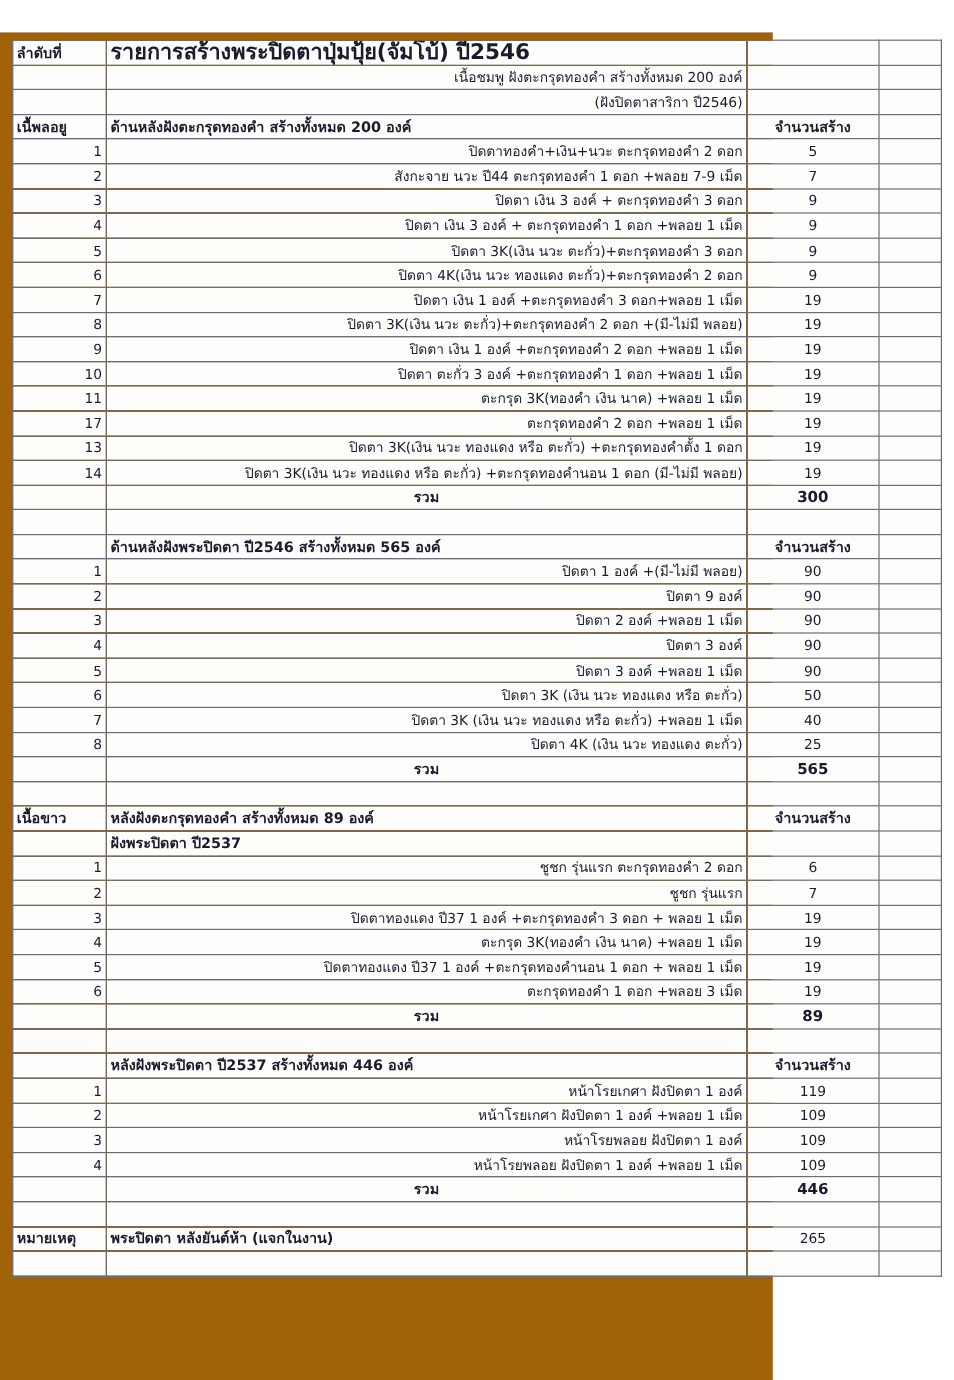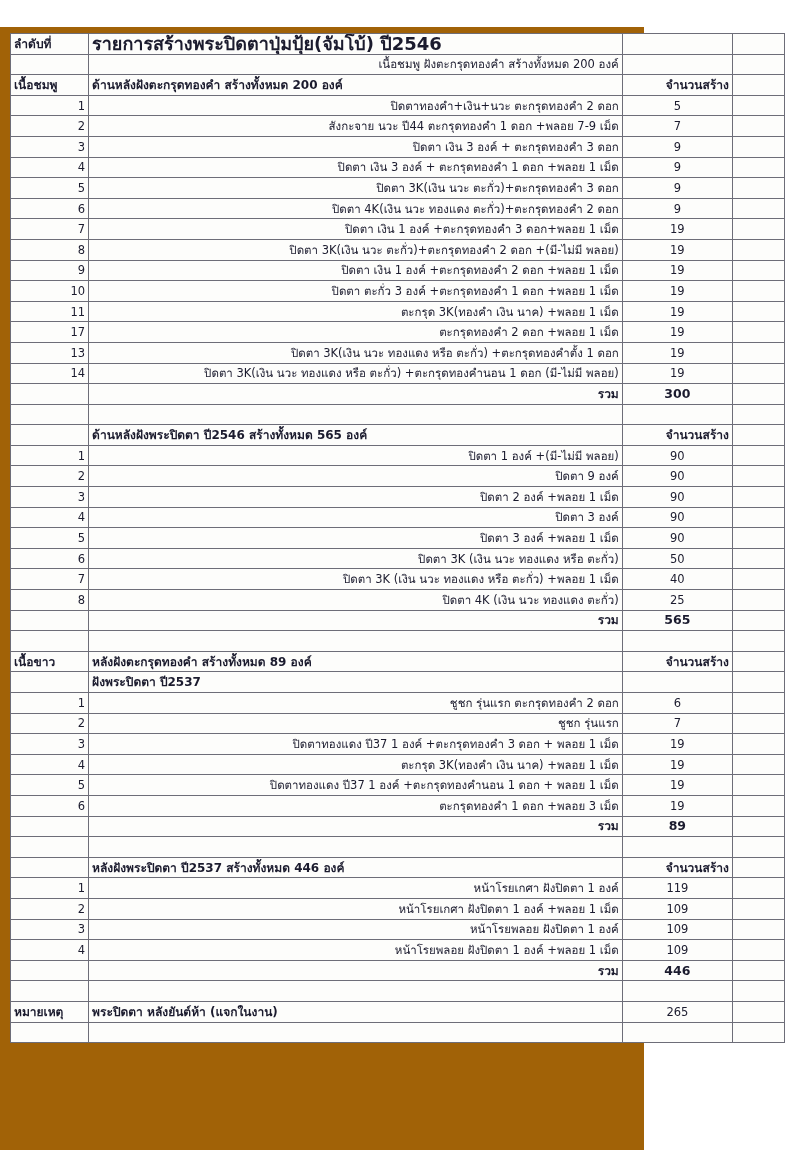--- a/index.html
+++ b/index.html
@@ -73,21 +73,21 @@
     text-align: left;
     padding-left: 5px;
   }
   .sub-title {
     font-weight: bold;
     font-size: 12px;
     text-align: left;
     padding-left: 5px;
   }
   .center-b {
-    text-align: right;
+    text-align: center;
     font-weight: bold;
     font-size: 12px;
   }
   .qty-b {
     text-align: center;
     font-weight: bold;
     font-size: 12.5px;
   }
   .rowlabel {
     font-weight: bold;
@@ -118,23 +118,29 @@
         <td class="tail"></td>
       </tr>
 
       <tr>
         <td class="blank"></td>
         <td class="desc">เนื้อชมพู ฝังตะกรุดทองคำ สร้างทั้งหมด  200 องค์</td>
         <td class="blank"></td>
         <td class="tail"></td>
       </tr>
 
-
-      <tr class="tall">
-        <td class="rowlabel">เนื้อชมพู</td>
+      <tr>
+        <td class="blank"></td>
+        <td class="desc">(ฝังปิดตาสาริกา ปี2546)</td>
+        <td class="blank"></td>
+        <td class="tail"></td>
+      </tr>
+
+      <tr class="tall">
+        <td class="rowlabel">เนื้พลอยู</td>
         <td class="sub-title">ด้านหลังฝังตะกรุดทองคำ สร้างทั้งหมด  200  องค์</td>
         <td class="center-b">จำนวนสร้าง</td>
         <td class="tail"></td>
       </tr>
       <tr>
           <td class="num">1</td>
           <td class="desc">ปิดตาทองคำ+เงิน+นวะ  ตะกรุดทองคำ 2 ดอก</td>
           <td class="qty">5</td>
           <td class="tail"></td>
         </tr>

